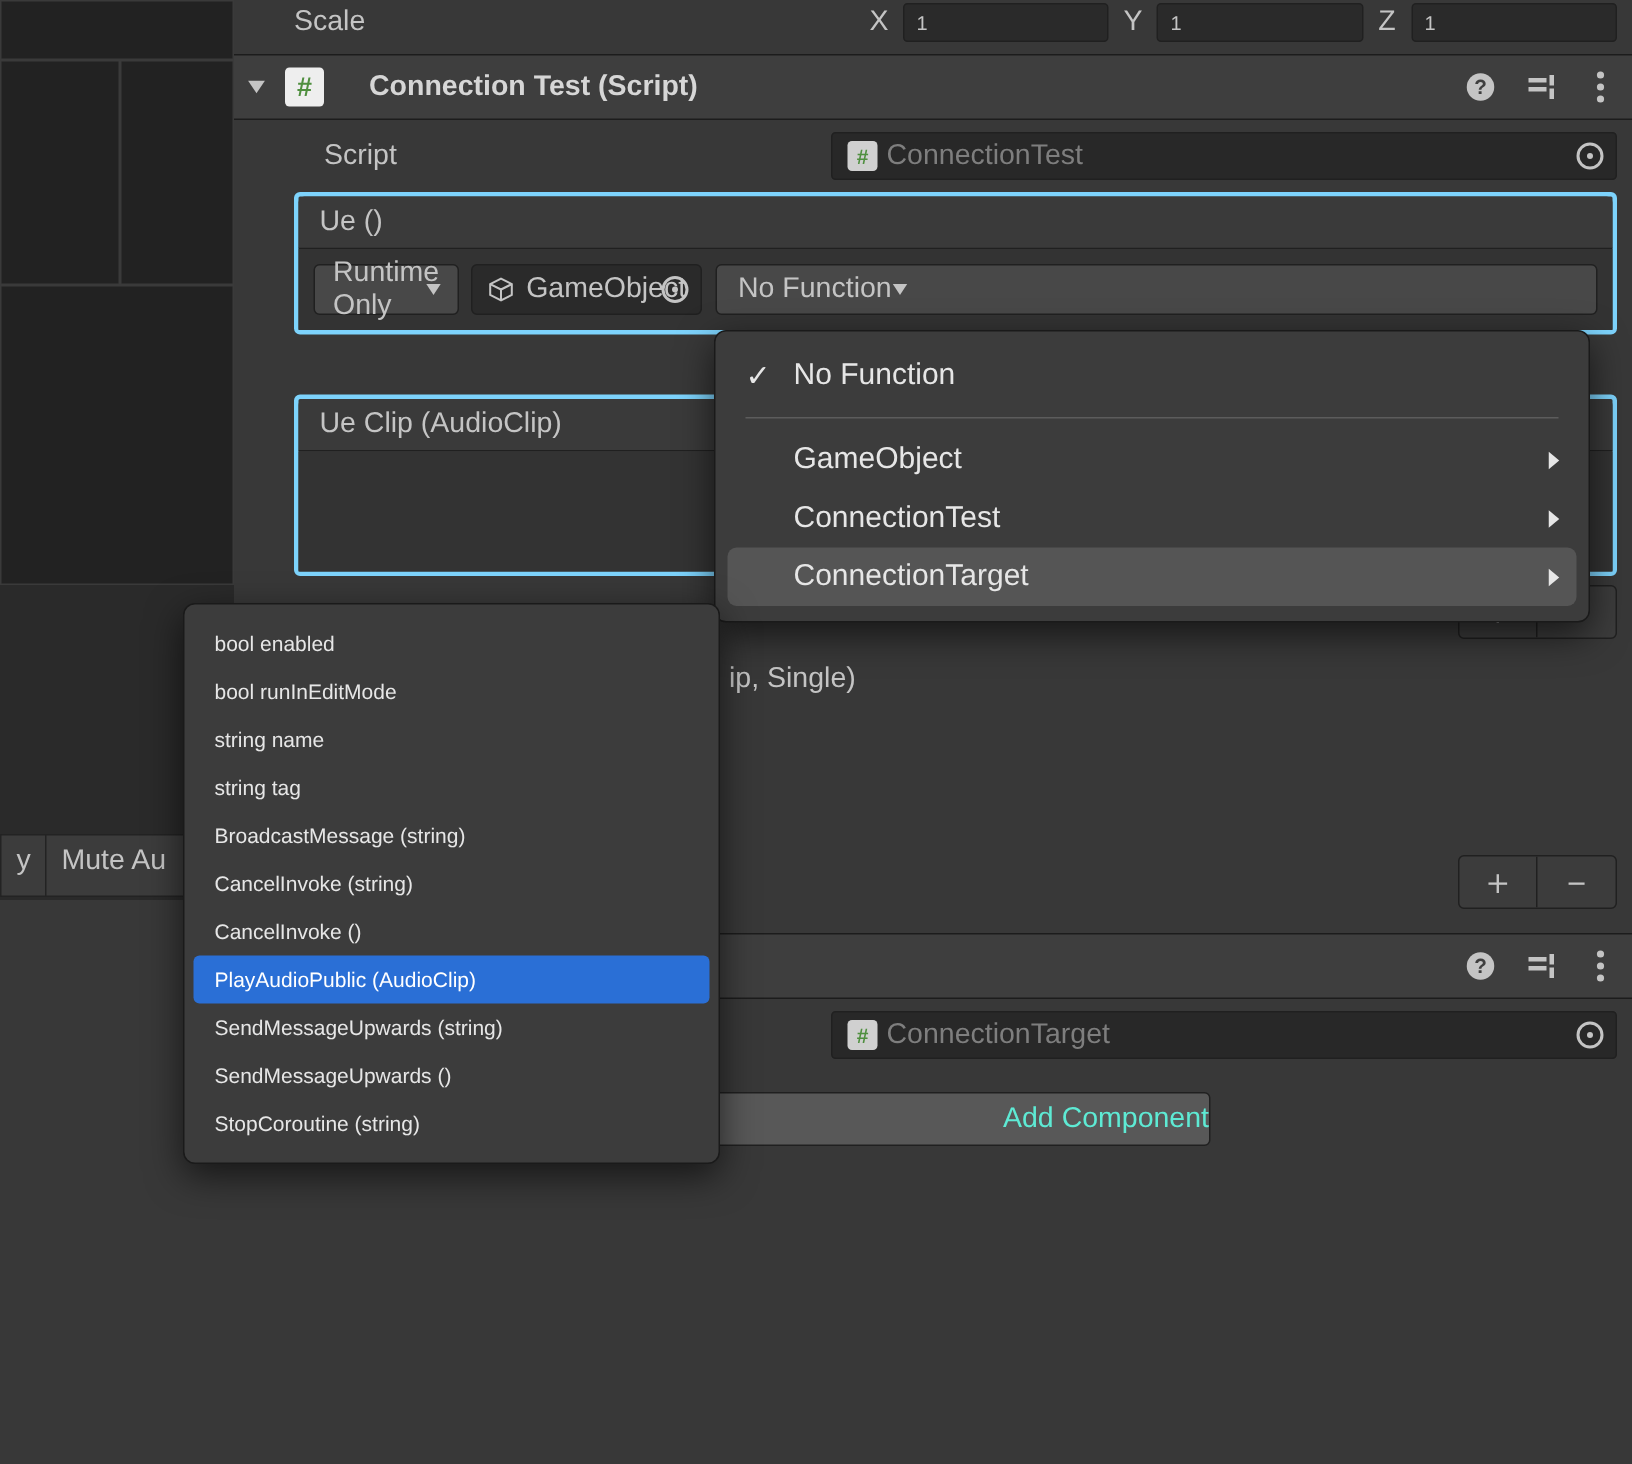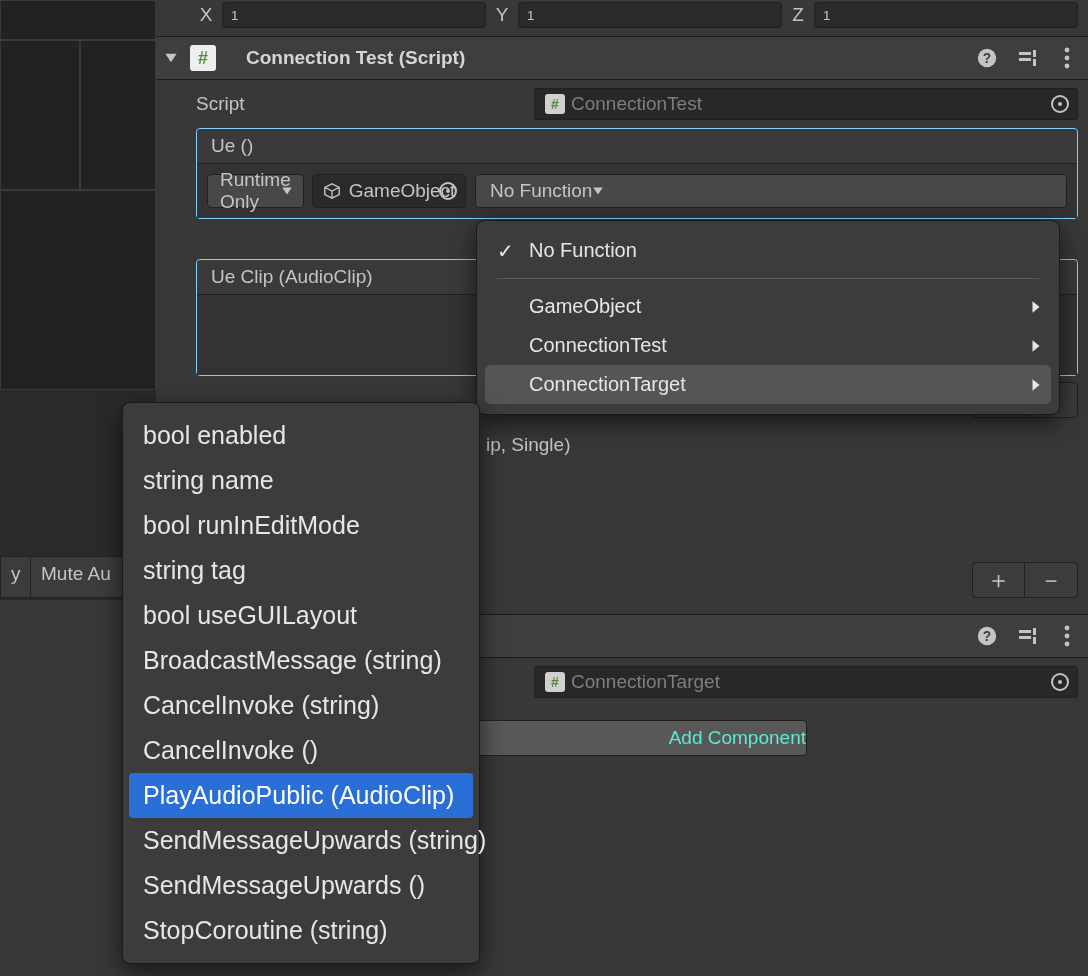--- a/index.html
+++ b/index.html
@@ -90,21 +90,21 @@
   }
   .comp-title { font-weight: bold; color: #d6d6d6; flex: 1; padding-left: 20px; }
   .header-icons { display: flex; gap: 18px; align-items: center; color: #c4c4c4; }
   .header-ico { width: 22px; height: 22px; display: flex; align-items: center; justify-content: center; cursor: pointer; }
   .field-row {
     display: flex;
     align-items: center;
     padding: 8px 10px 8px 40px;
     gap: 8px;
   }
-  .field-label { width: 330px; color: #c4c4c4; }
+  .field-label { width: 330px; color: #c4c4c4; margin-left: 20px; }
   .field-value {
     flex: 1;
     background: #282828;
     border: 1px solid #202020;
     border-radius: 3px;
     height: 32px;
     display: flex;
     align-items: center;
     padding: 0 10px;
     color: #7e7e7e;
@@ -120,21 +120,21 @@
     display: flex; align-items: center; justify-content: center;
   }
   .target-circle::after {
     content: '';
     width: 4px; height: 4px;
     background: #c4c4c4;
     border-radius: 50%;
   }
   .event-box {
     margin: 0 10px 0 40px;
-    border: 1px solid #7dd3fc;
+    border: 3px solid #7dd3fc;
     border-radius: 4px;
     background: #3a3a3a;
   }
   .event-header {
     padding: 6px 14px;
     border-bottom: 1px solid #202020;
     background: #3a3a3a;
     color: #c4c4c4;
     border-radius: 4px 4px 0 0;
   }
@@ -280,21 +280,21 @@
     border: 1px solid #1a1a1a;
     border-radius: 8px;
     box-shadow: 0 8px 24px rgba(0,0,0,0.6);
     padding: 10px 0;
     z-index: 200;
   }
   .sub-item {
     padding: 8px 20px;
     color: #e6e6e6;
     cursor: pointer;
-    font-size: 25px;
+    font-size: 14px;
     white-space: nowrap;
   }
   .sub-item.sel {
     background: #2a6fd6;
     color: #fff;
     border-radius: 4px;
     margin: 0 6px;
     padding: 8px 14px;
   }
   svg { display: block; }
@@ -312,20 +312,21 @@
 <div class="bottom-left-bar" style="left:0; width:30px; border-right:none;">
   <span>y</span>
 </div>
 <div class="bottom-left-bar" style="left:30px; width:94px;">
   <span>Mute Au</span>
 </div>
 
 <div class="main">
 
   <div class="scale-row">
+    <div class="scale-label">Scale</div>
     <div class="axis-group">
       <span class="axis-label">X</span>
       <input class="axis-input" value="1" style="">
       <span class="axis-label">Y</span>
       <input class="axis-input" value="1" style="">
       <span class="axis-label">Z</span>
       <input class="axis-input" value="1" style="">
     </div>
   </div>
 
@@ -510,24 +511,23 @@
       <svg width="10" height="14" viewBox="0 0 8 12">
           <path d="M1 1 L7 6 L1 11 Z" fill="#e6e6e6"></path>
         </svg>
     </span>
   </div>
 </div>
 
 <div class="sub-popup" style="left:122px; top:402px; width:358px;">
   <div id="method-list">
       <div class="sub-item">bool enabled</div>
+      <div class="sub-item">bool runInEditMode</div>
       <div class="sub-item">string name</div>
-      <div class="sub-item">bool runInEditMode</div>
       <div class="sub-item">string tag</div>
-      <div class="sub-item">bool useGUILayout</div>
       <div class="sub-item">BroadcastMessage (string)</div>
       <div class="sub-item">CancelInvoke (string)</div>
       <div class="sub-item">CancelInvoke ()</div>
       <div class="sub-item sel">PlayAudioPublic (AudioClip)</div>
       <div class="sub-item">SendMessageUpwards (string)</div>
       <div class="sub-item">SendMessageUpwards ()</div>
       <div class="sub-item">StopCoroutine (string)</div>
     </div>
 </div>
 

